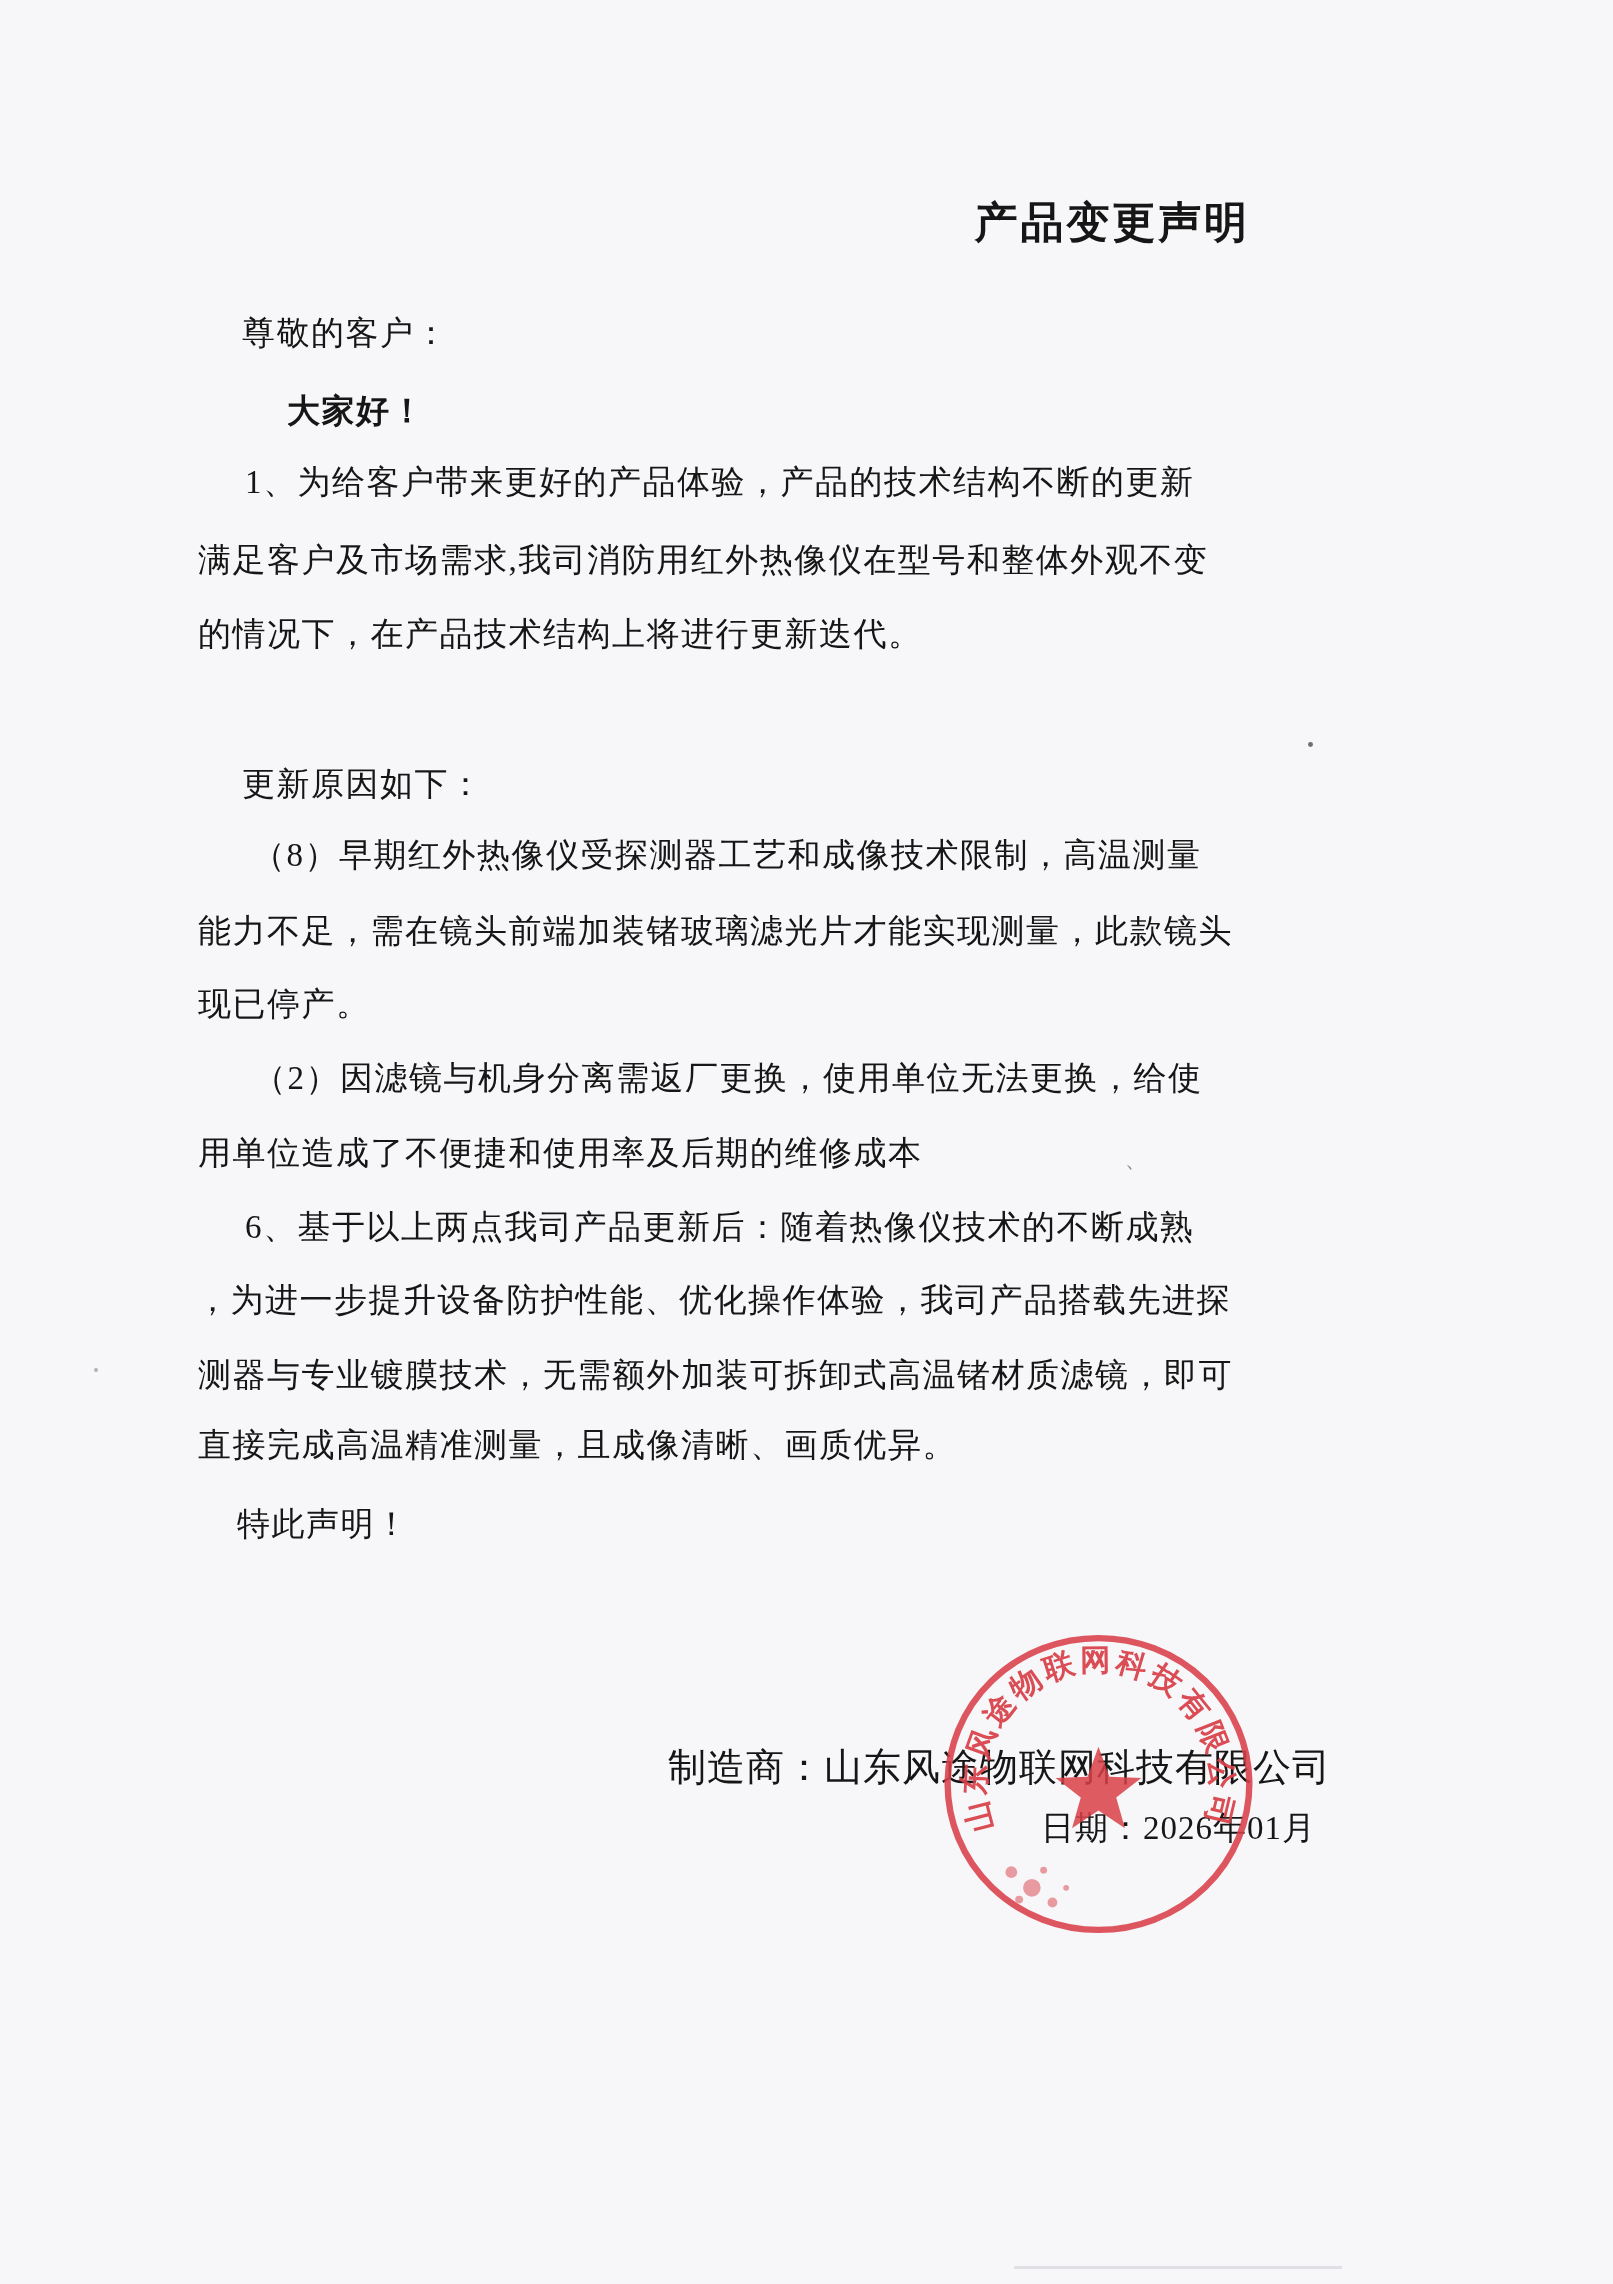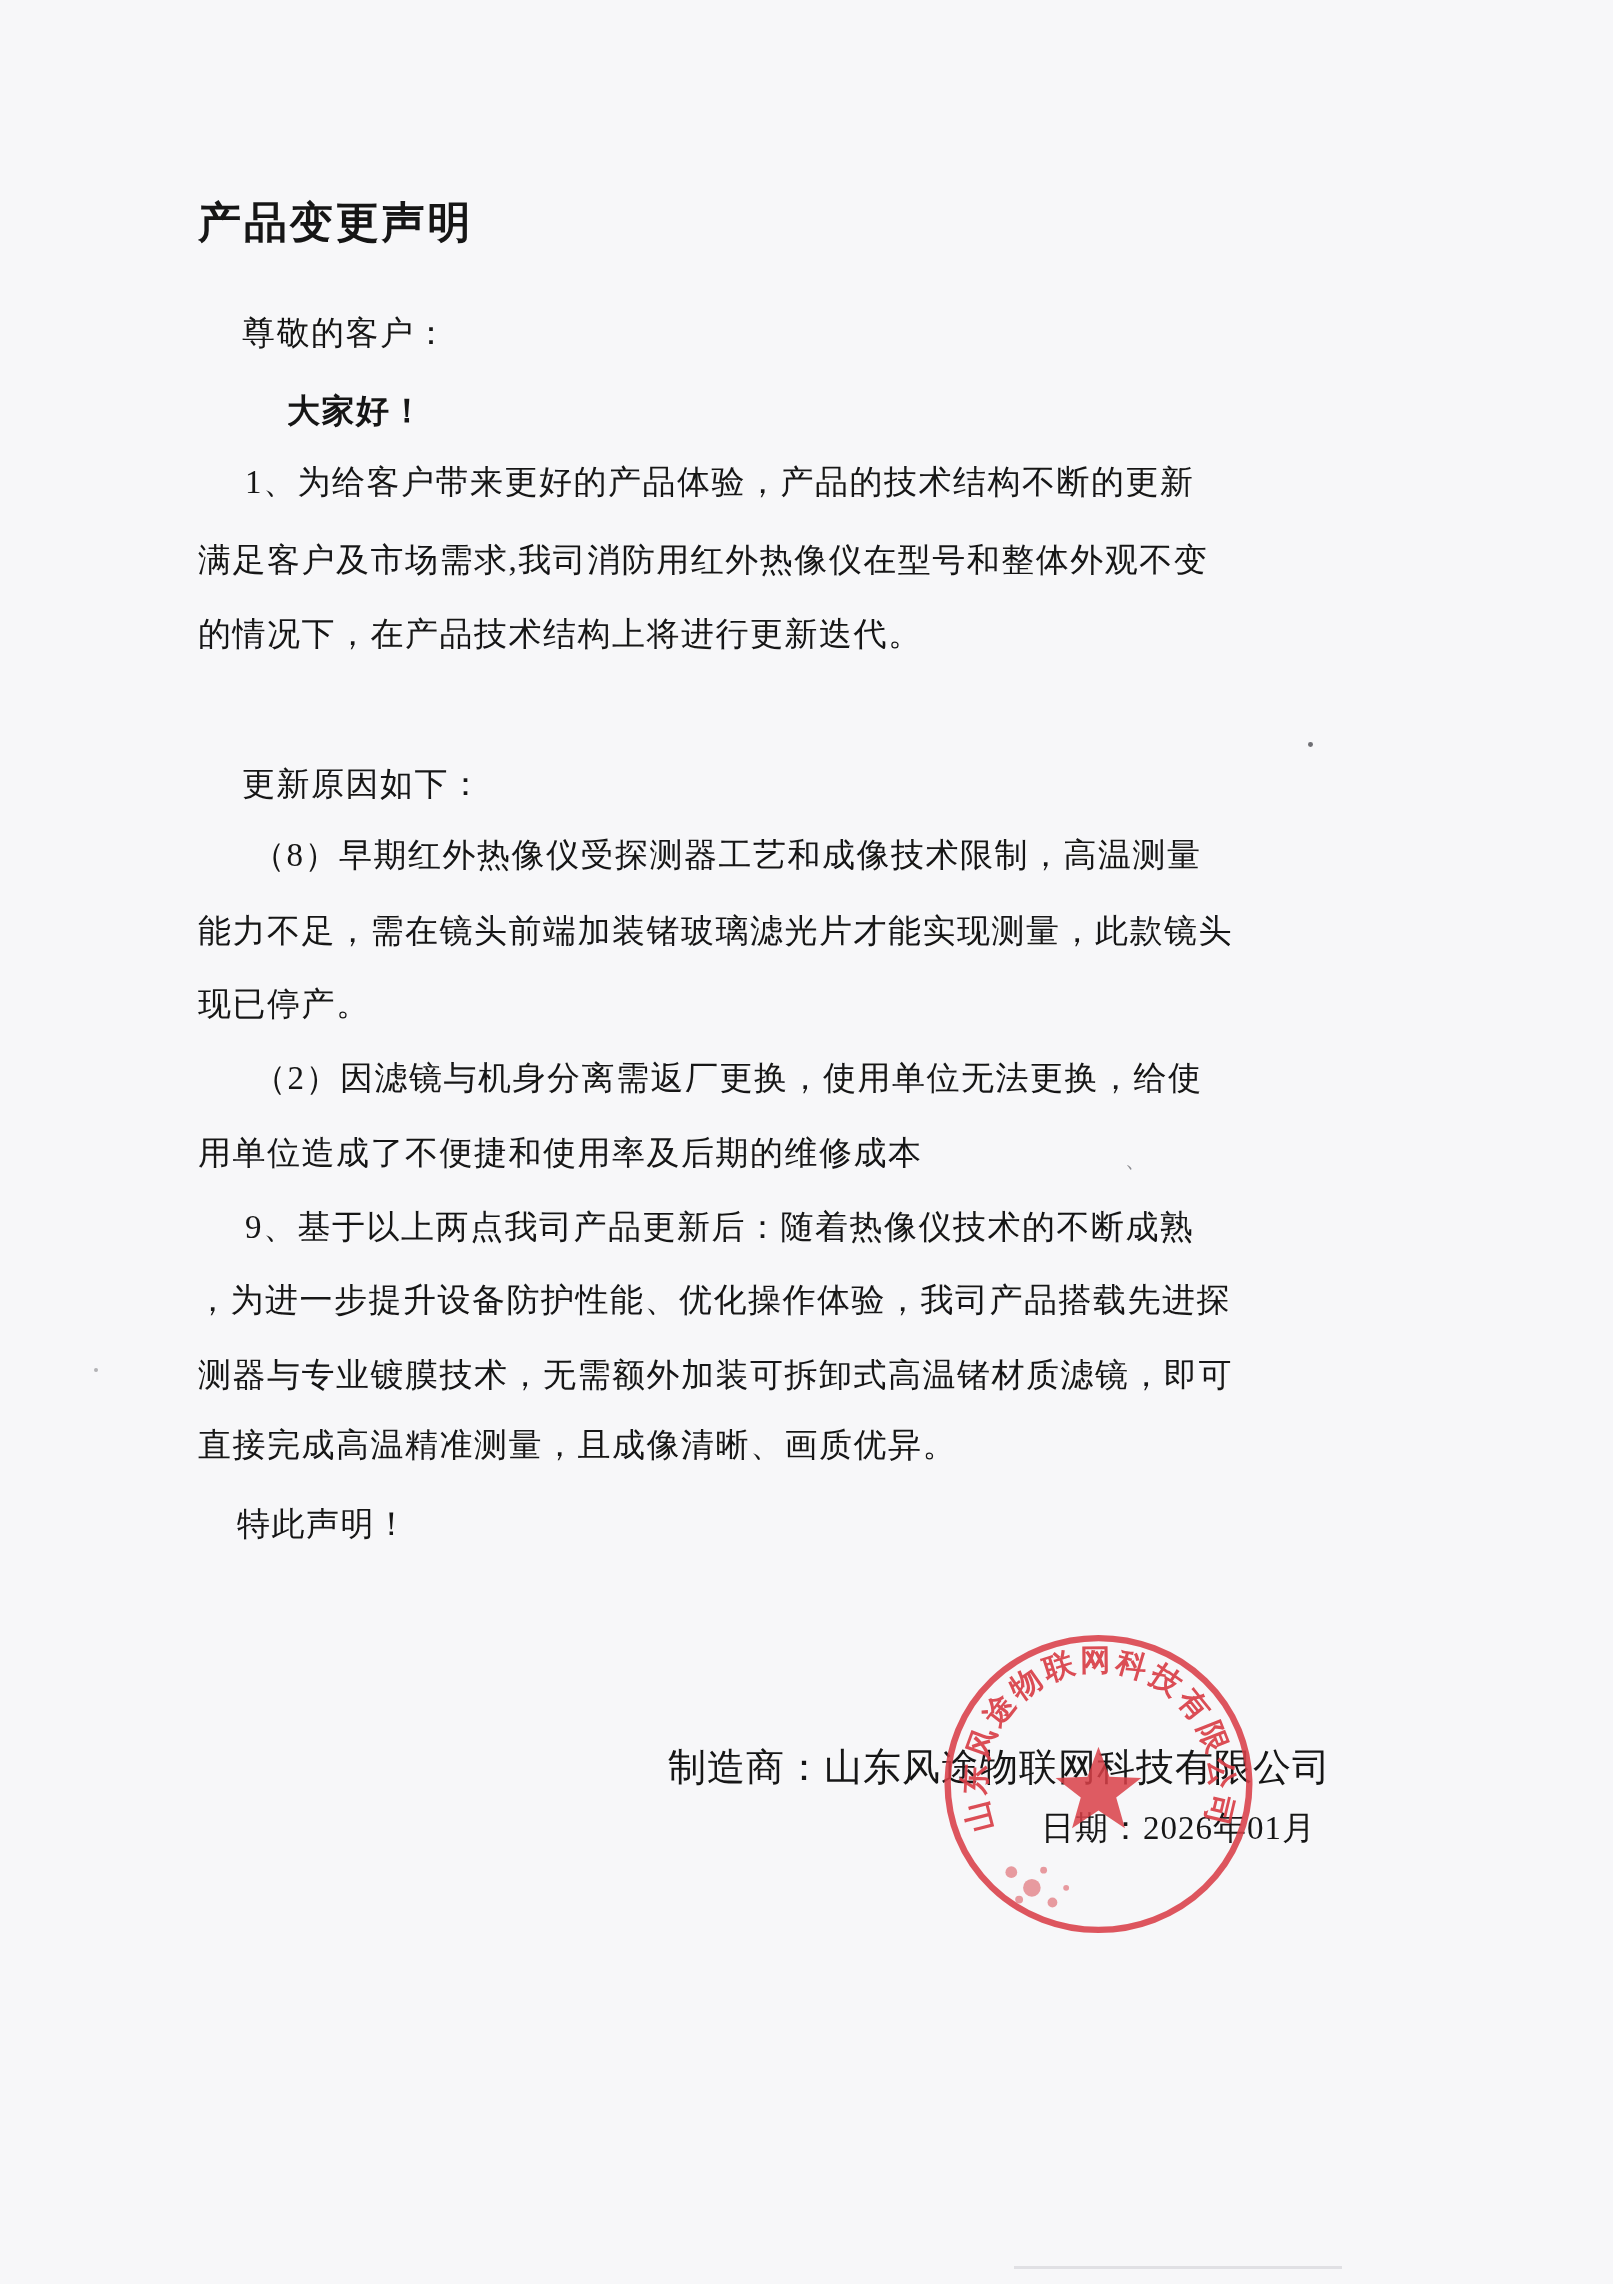--- a/index.html
+++ b/index.html
@@ -11,21 +11,21 @@
     background: #f7f7f9;
     overflow: hidden;
     font-family: "Liberation Serif", "DejaVu Serif", serif;
     color: #161616;
   }
   .title {
     position: absolute;
     top: 194px;
     left: 198px;
     width: 1052px;
-    text-align: left;
+    text-align: right;
     font-size: 43px;
     font-weight: 600;
     letter-spacing: 2.9px;
     white-space: pre;
   }
   .line {
     position: absolute;
     font-size: 33px;
     letter-spacing: 1.5px;
     white-space: pre;
@@ -94,21 +94,21 @@
 
   <div class="line" style="top:463px;  left:245px;">1、为给客户带来更好的产品体验，产品的技术结构不断的更新</div>
   <div class="line" style="top:541px;  left:198px;">满足客户及市场需求,我司消防用红外热像仪在型号和整体外观不变</div>
   <div class="line" style="top:615px;  left:198px;">的情况下，在产品技术结构上将进行更新迭代。</div>
   <div class="line" style="top:765px;  left:242px;">更新原因如下：</div>
   <div class="line" style="top:836px;  left:252px;">（8）早期红外热像仪受探测器工艺和成像技术限制，高温测量</div>
   <div class="line" style="top:912px;  left:198px;text-align:center;">能力不足，需在镜头前端加装锗玻璃滤光片才能实现测量，此款镜头</div>
   <div class="line" style="top:985px; left:198px;">现已停产。</div>
   <div class="line" style="top:1059px; left:253px;">（2）因滤镜与机身分离需返厂更换，使用单位无法更换，给使</div>
   <div class="line" style="top:1134px; left:198px;">用单位造成了不便捷和使用率及后期的维修成本</div>
-  <div class="line" style="top:1208px; left:245px;">9、基于以上两点我司产品更新后：随着热像仪技术的不断成熟</div>
+  <div class="line" style="top:1208px; left:245px;">6、基于以上两点我司产品更新后：随着热像仪技术的不断成熟</div>
   <div class="line" style="top:1281px; left:196px;">，为进一步提升设备防护性能、优化操作体验，我司产品搭载先进探</div>
   <div class="line" style="top:1356px; left:198px;">测器与专业镀膜技术，无需额外加装可拆卸式高温锗材质滤镜，即可</div>
   <div class="line" style="top:1426px; left:198px;">直接完成高温精准测量，且成像清晰、画质优异。</div>
   <div class="line" style="top:1505px; left:237px;">特此声明！</div>
 
   <div class="sig" style="top:1727px; left:668px;margin-top:15px;">制造商：山东风途物联网科技有限公司</div>
   <div class="date" style="top:1806px; left:1041px;">日期：2026年01月</div>
 
   <div class="stray-comma">、</div>
   <div class="artifact-dot dot-a"></div>

